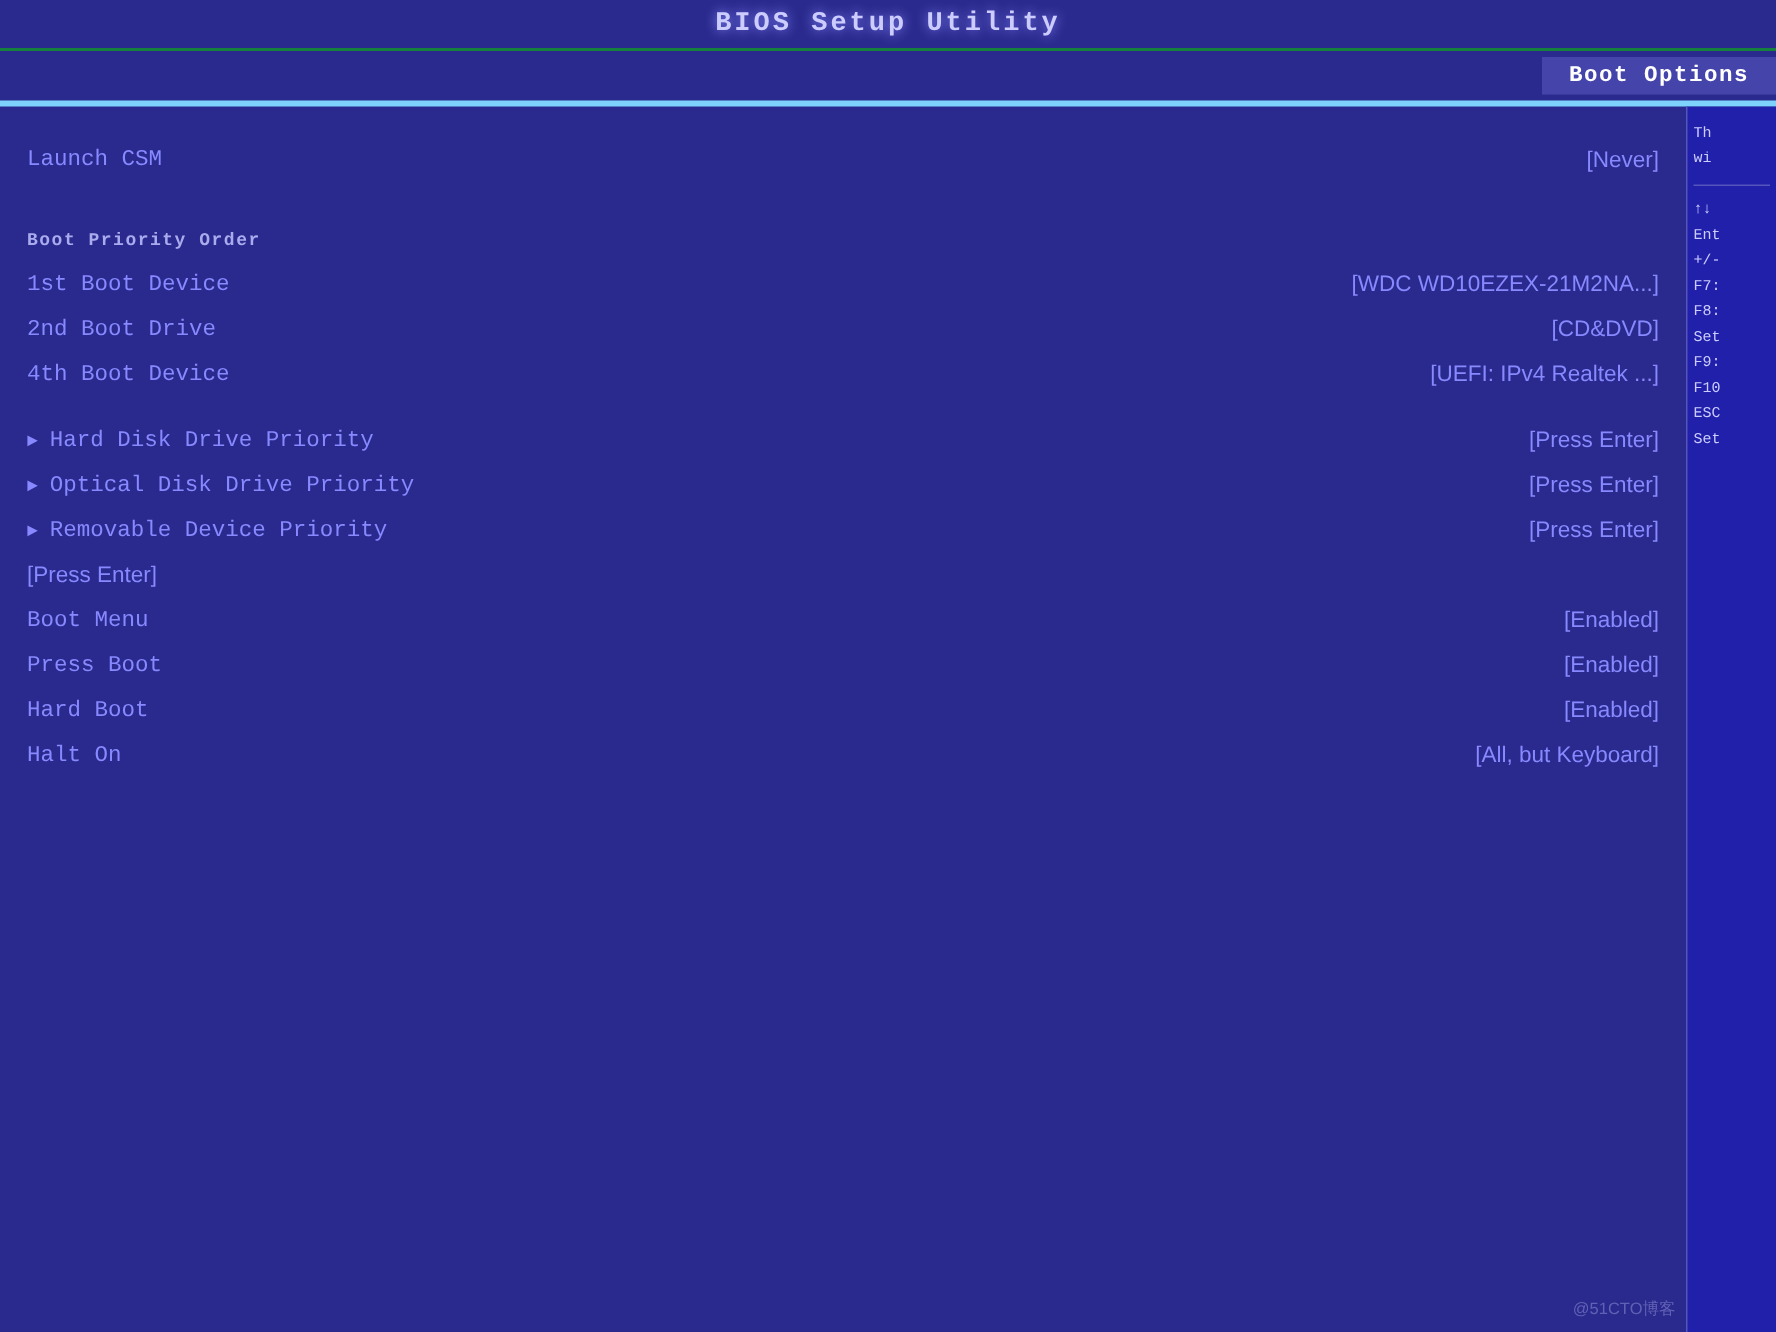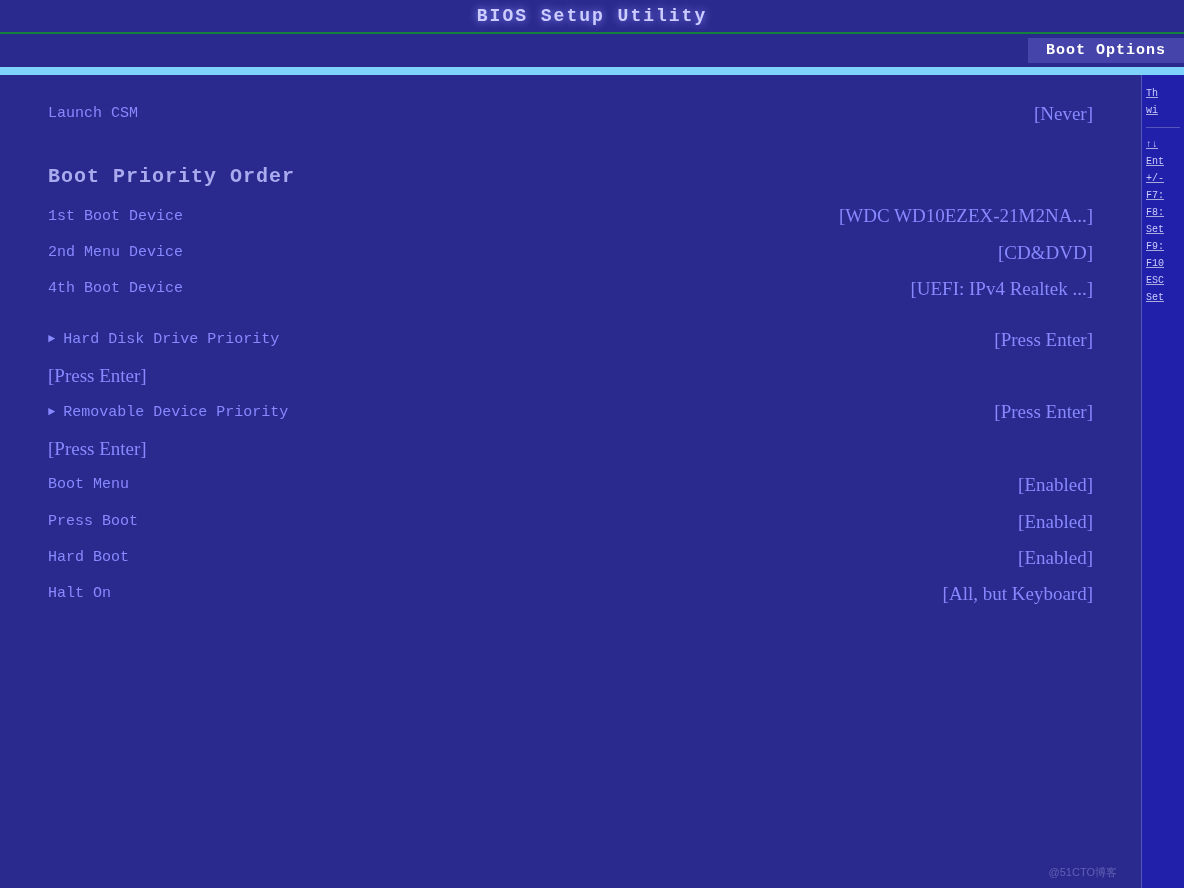--- a/index.html
+++ b/index.html
@@ -43,21 +43,21 @@
       font-weight: bold;
       letter-spacing: 2px;
       text-shadow: 0 0 8px #8888ff;
     }
 
     .tab-bar {
       display: flex;
       justify-content: flex-end;
       background: #2a2a8e;
       padding: 4px 0;
-      border-bottom: 8px solid #7dd3fc;
+      border-bottom: 4px solid #7dd3fc;
     }
 
     .tab {
       padding: 4px 18px;
       color: #aaaadd;
       font-size: 15px;
       font-family: 'Courier New', Courier, monospace;
       cursor: pointer;
       letter-spacing: 1px;
     }
@@ -69,37 +69,36 @@
     }
 
     .main-content {
       display: flex;
       flex: 1;
       overflow: hidden;
     }
 
     .left-panel {
       flex: 1;
-      padding: 20px 48px;
+      padding: 20px 18px;
       color: #8888ff;
       font-size: 15px;
       line-height: 1.6;
     }
 
     .right-sidebar {
-      width: 43px;
+      width: 60px;
       background: #2020aa;
       border-left: 1px solid #5555bb;
       padding: 10px 4px;
       display: flex;
       flex-direction: column;
       font-size: 11px;
       color: #aaaadd;
       overflow: hidden;
-      text-decoration: underline;
     }
 
     .setting-row {
       display: flex;
       justify-content: space-between;
       align-items: center;
       margin: 2px 0;
       padding: 2px 0;
     }
 
@@ -114,27 +113,27 @@
 
     .setting-name.has-arrow::before {
       content: '►';
       color: #8888ff;
       font-size: 12px;
       margin-right: 4px;
     }
 
     .setting-value {
       color: #8888ff;
-      font-size: 19px;
-      font-family: Liberation Serif, serif;
+      font-size: 15px;
+      font-family: Liberation Sans, sans-serif;
     }
 
     .section-header {
       color: #aaaaee;
-      font-size: 20px;
+      font-size: 12px;
       font-weight: bold;
       margin: 16px 0 6px 0;
       letter-spacing: 1px;
     }
 
     .spacer {
       height: 12px;
     }
 
     .sidebar-key {
@@ -184,37 +183,38 @@
       <div class="spacer"></div>
 
       <div class="section-header">Boot Priority Order</div>
 
       <div>
         <div class="setting-row">
           <span class="setting-name">1st Boot Device</span>
           <span class="setting-value">[WDC WD10EZEX-21M2NA...]</span>
         </div>
         <div class="setting-row">
-          <span class="setting-name">2nd Menu Device</span>
+          <span class="setting-name">2nd Boot Drive</span>
           <span class="setting-value">[CD&amp;DVD]</span>
         </div>
         <div class="setting-row">
           <span class="setting-name">4th Boot Device</span>
           <span class="setting-value">[UEFI: IPv4 Realtek ...]</span>
         </div>
       </div>
 
       <div class="spacer"></div>
 
       <div>
         <div class="setting-row">
           <span class="setting-name has-arrow">Hard Disk Drive Priority</span>
           <span class="setting-value">[Press Enter]</span>
         </div>
         <div class="setting-row">
+          <span class="setting-name has-arrow">Optical Disk Drive Priority</span>
           <span class="setting-value">[Press Enter]</span>
         </div>
         <div class="setting-row">
           <span class="setting-name has-arrow">Removable Device Priority</span>
           <span class="setting-value">[Press Enter]</span>
         </div>
         <div class="setting-row">
           <span class="setting-value">[Press Enter]</span>
         </div>
         <div class="setting-row">

